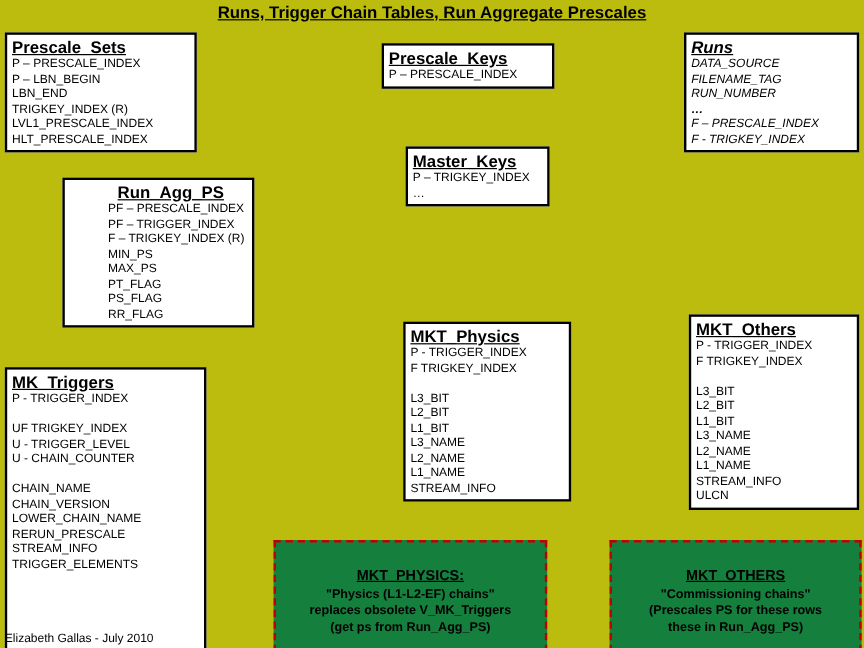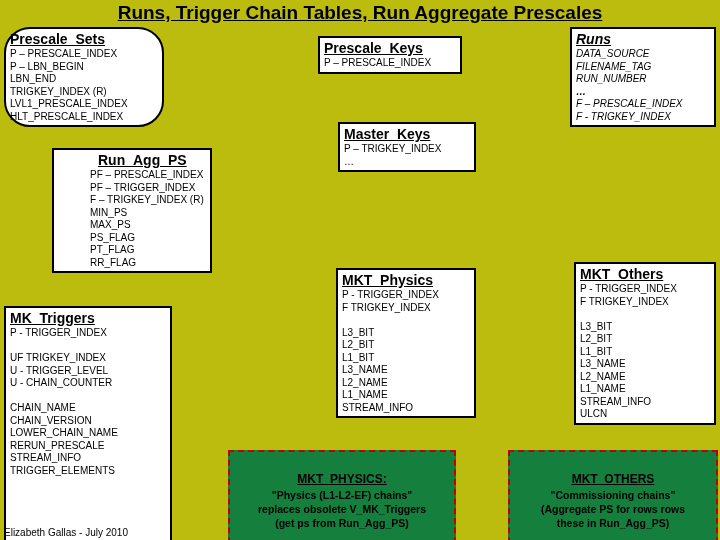--- a/index.html
+++ b/index.html
@@ -9,21 +9,21 @@
     background: #bcbc0e;
     font-family: Arial, Helvetica, sans-serif;
     position: relative;
     overflow: hidden;
   }
   .title {
     position: absolute;
     top: 2px;
     width: 100%;
     text-align: center;
-    font-size: 19px;
+    font-size: 14px;
     font-weight: bold;
     text-decoration: underline;
     color: #000;
   }
   .box {
     position: absolute;
     background: #fff;
     border: 2px solid #000;
     padding: 2px 4px;
   }
@@ -69,21 +69,21 @@
     font-size: 10px;
     color: #000;
   }
   .run-agg-ps .box-header { margin-left: 8px; }
 </style>
 </head>
 <body>
 
 <div class="title">Runs, Trigger Chain Tables, Run Aggregate Prescales</div>
 
-<div class="box" style="left:4px; top:27px; width:160px;border-radius:26px;">
+<div class="box" style="left:4px; top:27px; width:160px;">
   <div class="box-header">Prescale_Sets</div>
   <div class="box-line">P – PRESCALE_INDEX</div>
   <div class="box-line">P – LBN_BEGIN</div>
   <div class="box-line">LBN_END</div>
   <div class="box-line">TRIGKEY_INDEX (R)</div>
   <div class="box-line">LVL1_PRESCALE_INDEX</div>
   <div class="box-line">HLT_PRESCALE_INDEX</div>
 </div>
 
 <div class="box" style="left:318px; top:36px; width:144px;">
@@ -94,35 +94,35 @@
 <div class="box" style="left:570px; top:27px; width:146px;font-style:italic;">
   <div class="box-header">Runs</div>
   <div class="box-line">DATA_SOURCE</div>
   <div class="box-line">FILENAME_TAG</div>
   <div class="box-line">RUN_NUMBER</div>
   <div class="box-line ellipsis">…</div>
   <div class="box-line">F – PRESCALE_INDEX</div>
   <div class="box-line">F - TRIGKEY_INDEX</div>
 </div>
 
-<div class="box" style="left:338px; top:122px; width:138px;">
+<div class="box" style="left:338px; top:122px; width:120px;">
   <div class="box-header">Master_Keys</div>
   <div class="box-line">P – TRIGKEY_INDEX</div>
   <div class="box-line">…</div>
 </div>
 
 <div class="box run-agg-ps" style="left:52px; top:148px; width:160px;padding-left:36px;">
   <div class="box-header">Run_Agg_PS</div>
   <div class="box-line">PF – PRESCALE_INDEX</div>
   <div class="box-line">PF – TRIGGER_INDEX</div>
   <div class="box-line">F – TRIGKEY_INDEX (R)</div>
   <div class="box-line">MIN_PS</div>
   <div class="box-line">MAX_PS</div>
+  <div class="box-line">PT_FLAG</div>
   <div class="box-line">PS_FLAG</div>
-  <div class="box-line">PT_FLAG</div>
   <div class="box-line">RR_FLAG</div>
 </div>
 
 <div class="box" style="left:336px; top:268px; width:140px;">
   <div class="box-header">MKT_Physics</div>
   <div class="box-line">P - TRIGGER_INDEX</div>
   <div class="box-line">F  TRIGKEY_INDEX</div>
   <div class="box-line">&nbsp;</div>
   <div class="box-line">L3_BIT</div>
   <div class="box-line">L2_BIT</div>
@@ -167,17 +167,17 @@
 <div class="note" style="left:228px; top:450px; width:228px;">
   <div class="note-title">MKT_PHYSICS:</div>
   <div class="note-line">"Physics (L1-L2-EF) chains"</div>
   <div class="note-line">replaces obsolete V_MK_Triggers</div>
   <div class="note-line">(get ps from Run_Agg_PS)</div>
 </div>
 
 <div class="note" style="left:508px; top:450px; width:210px;">
   <div class="note-title">MKT_OTHERS</div>
   <div class="note-line">"Commissioning chains"</div>
-  <div class="note-line">(Aggregate PS for rows rows</div>
+  <div class="note-line">(Prescales PS for these rows</div>
   <div class="note-line">these in Run_Agg_PS)</div>
 </div>
 
 <div class="footer">Elizabeth Gallas - July 2010</div>
 
 </body></html>

